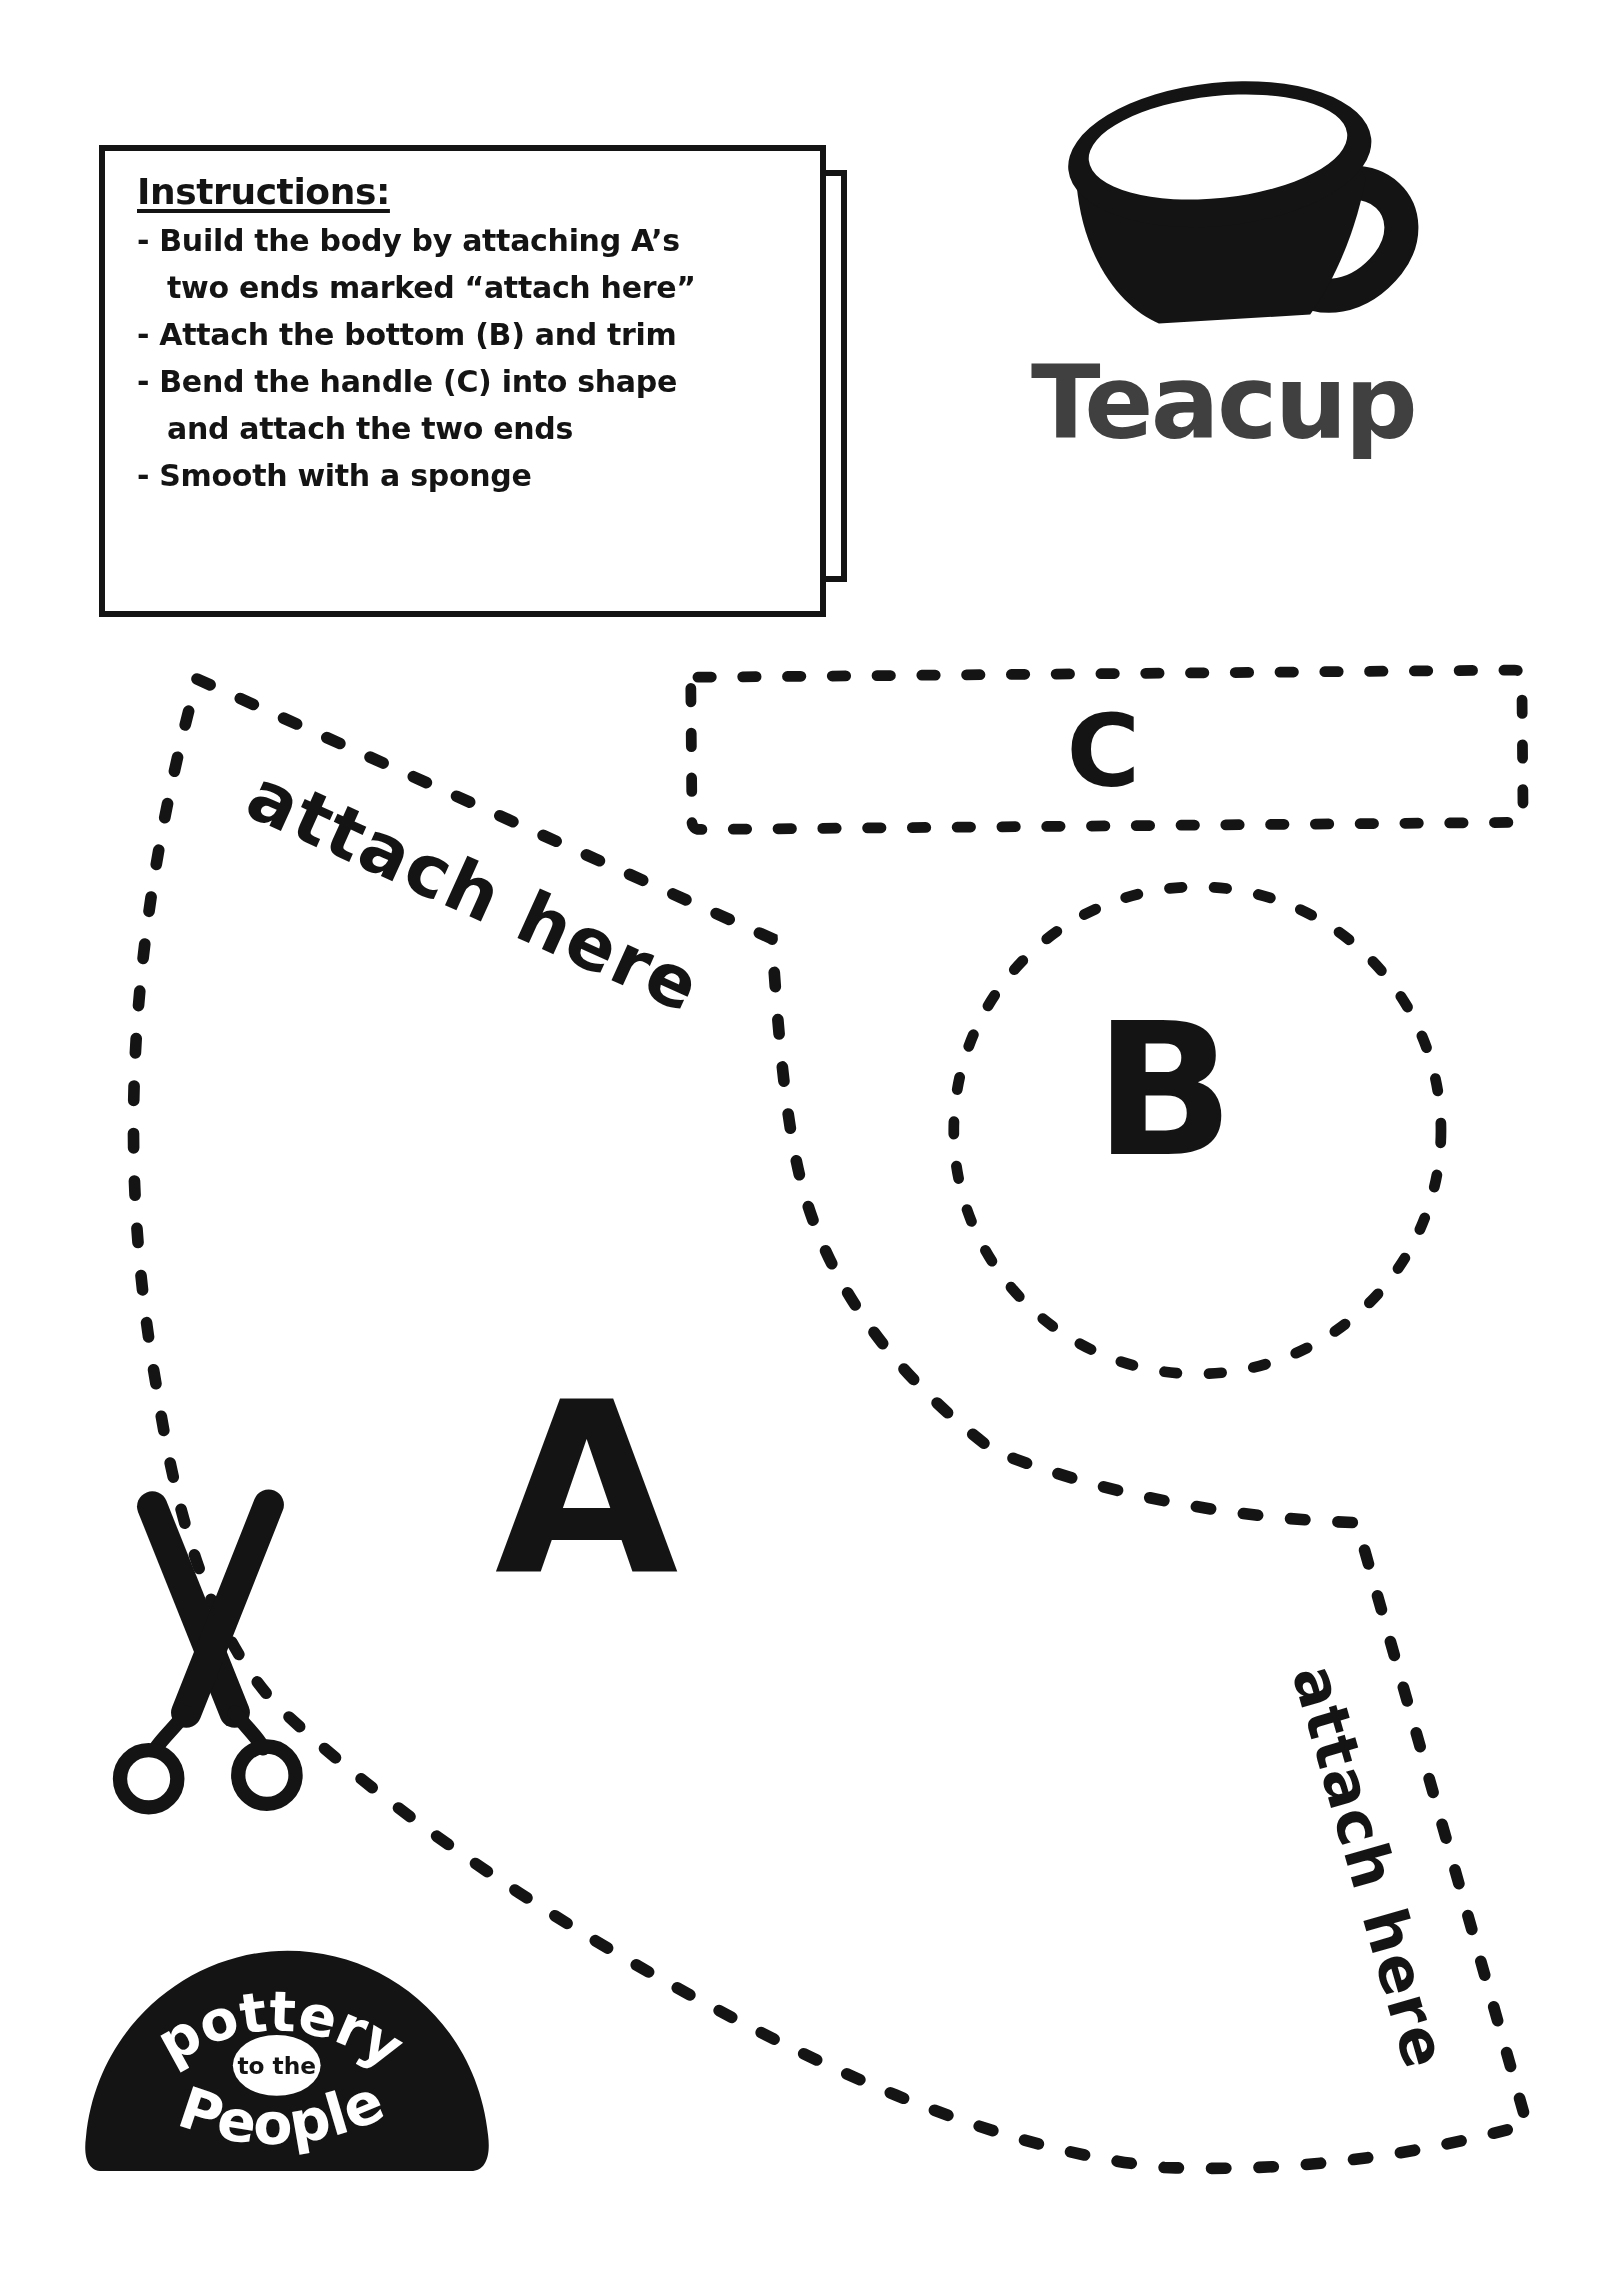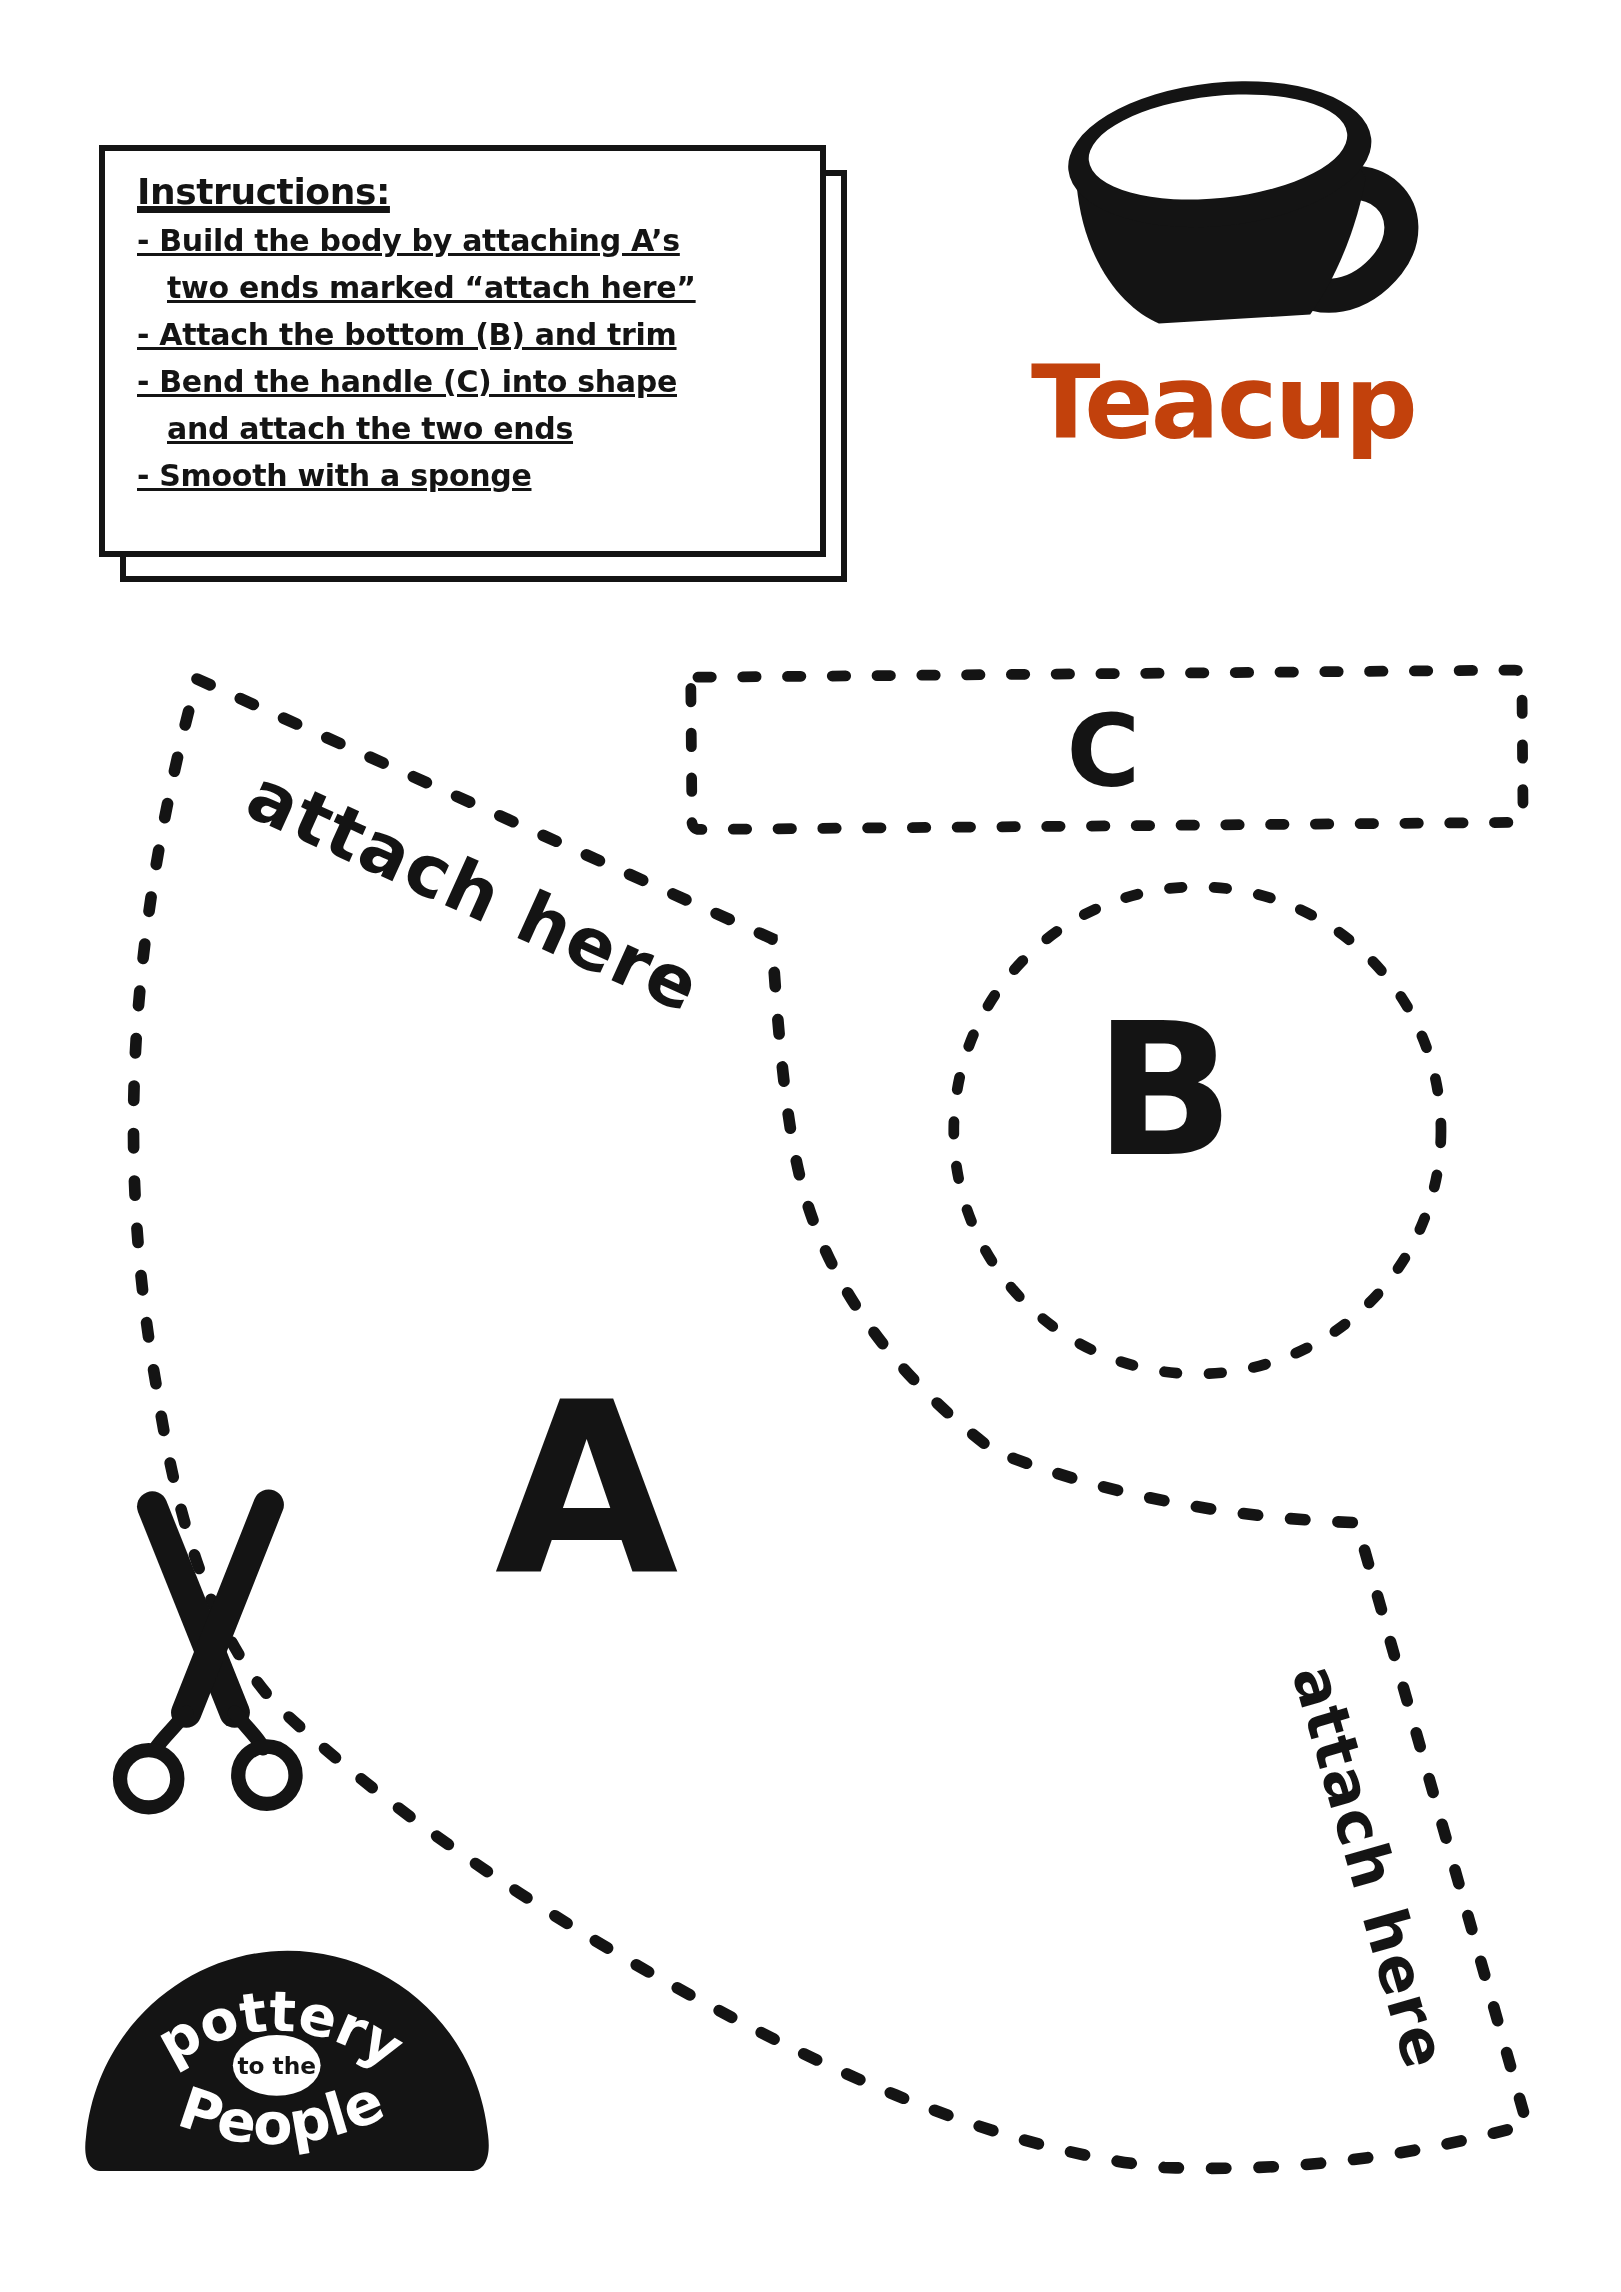--- a/index.html
+++ b/index.html
@@ -12,24 +12,23 @@
     color:#141414;
   }
   .abs{position:absolute;}
 
   
   .instructions-back{
     left:120px; top:170px; width:727px; height:412px;
     border:6.3px solid #141414; background:#ffffff; box-sizing:border-box;
   }
   .instructions-card{
-    left:99px; top:145px; width:727px; height:412px;
+    left:99px; top:145px; width:727px; height:472px;
     border:6.3px solid #141414; background:#ffffff; box-sizing:border-box;
     padding:19.7px 23px 0 32px;
-    text-decoration:underline;
   }
   .instructions-title{
     font-size:36px; font-weight:bold;
     text-decoration:underline;
     text-decoration-thickness:3.6px;
     text-underline-offset:5.4px;
     margin-bottom:9px;
     letter-spacing:-0.4px;
   }
   .instr-line{
@@ -39,21 +38,21 @@
   .instr-line.indent{ padding-left:30px; }
 
   
   .page-title{
     left:905px; top:340px; width:636px;
     text-align:center;
     font-weight:bold;
     font-size:102px;
     line-height:125px;
     letter-spacing:-2.7px;
-    color:#c2410c;
+    color:#404040;
   }
 
   svg text{ font-family:"DejaVu Sans", sans-serif; }
   .tmpl-label{ font-weight:bold; fill:#141414; }
 </style>
 </head>
 <body>
 
 <svg class="abs" style="left:0;top:0" width="1621" height="2293" viewBox="0 0 1810 2560">
 

